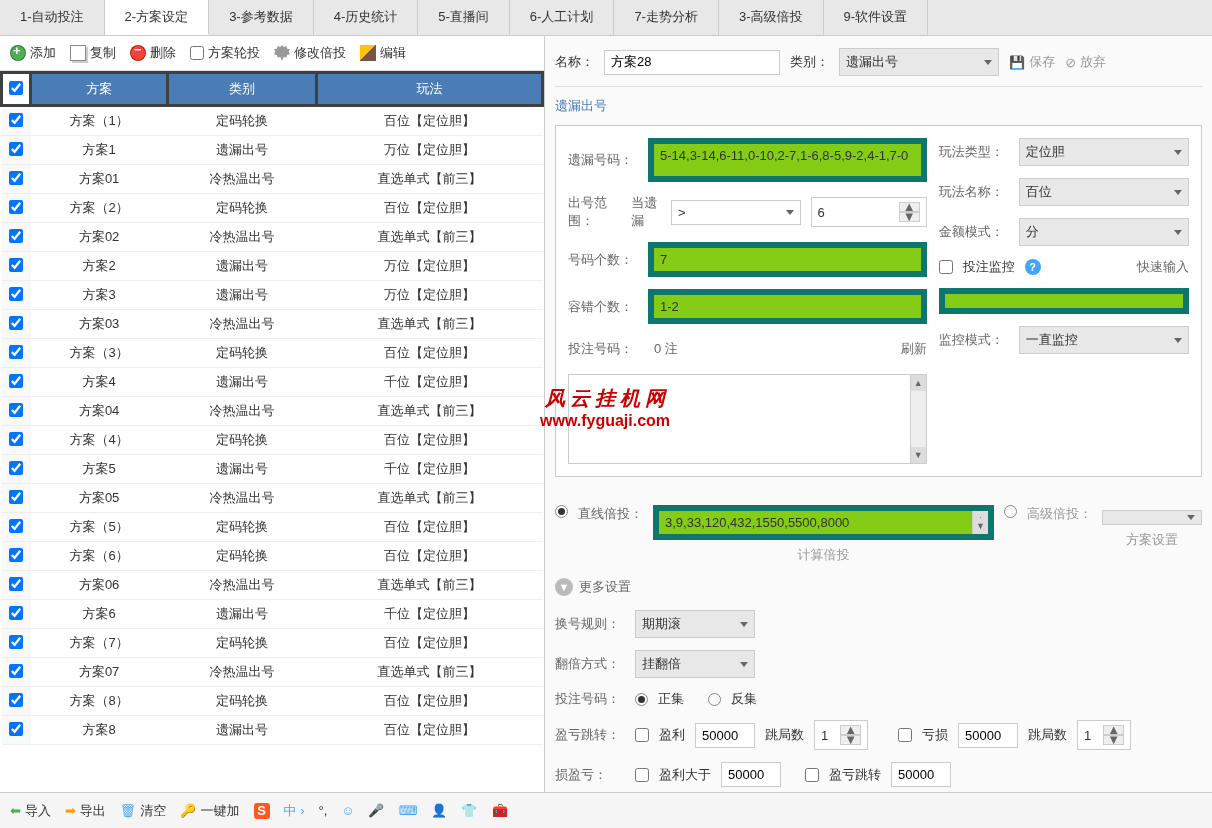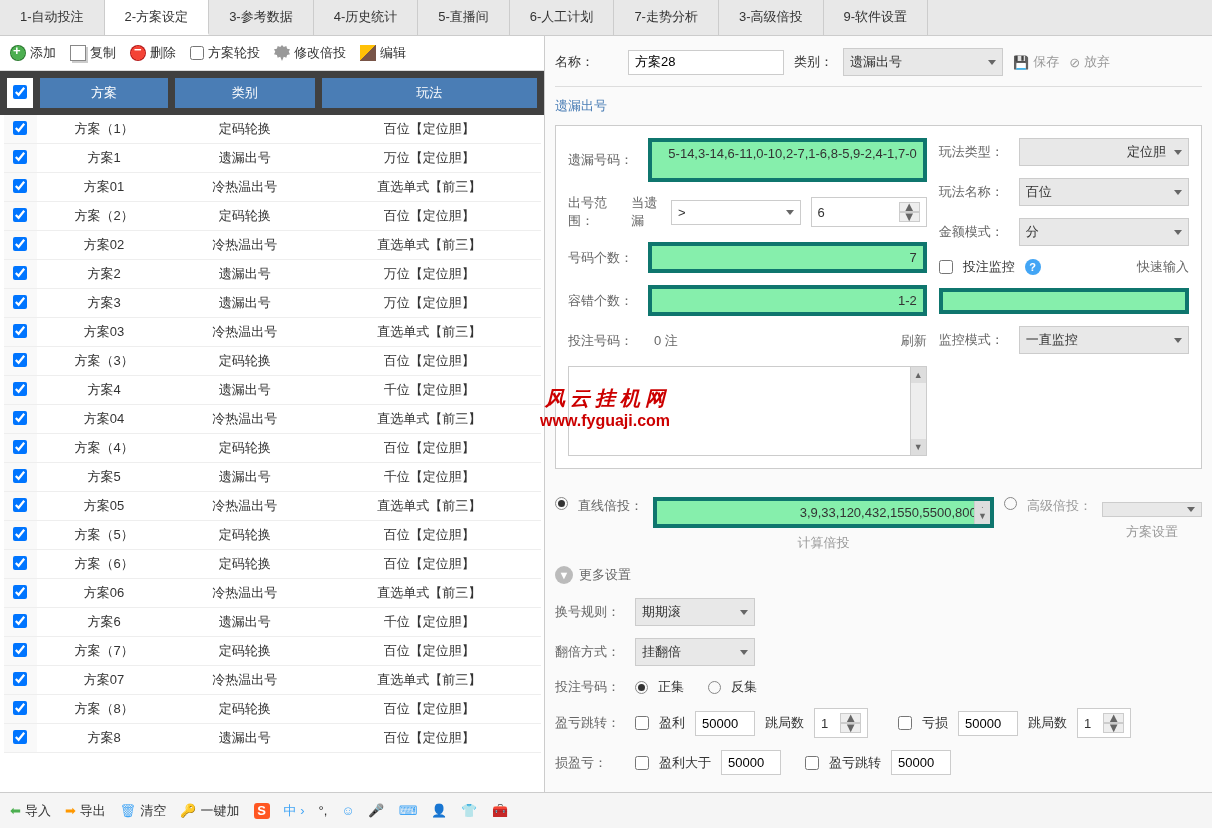--- a/index.html
+++ b/index.html
@@ -16,36 +16,36 @@
 .ic-add { background: radial-gradient(#4caf50 60%, #2e7d32 62%); border-radius: 50%; position: relative; }
 .ic-add::before { content: "+"; color: #fff; position: absolute; left: 3px; top: -2px; font-weight: bold; }
 .ic-copy { border: 1px solid #888; background: #fff; box-shadow: 2px 2px 0 #ccc; }
 .ic-del { background: radial-gradient(#f44336 60%, #b71c1c 62%); border-radius: 50%; position: relative; }
 .ic-del::before { content: "−"; color: #fff; position: absolute; left: 4px; top: -3px; font-weight: bold; }
 .ic-edit { background: linear-gradient(135deg, #ffc107 50%, #795548 50%); }
 .ic-gear { background: #999; clip-path: polygon(50% 0,61% 12%,77% 6%,82% 23%,100% 27%,92% 42%,100% 58%,82% 62%,77% 79%,61% 73%,50% 100%,39% 73%,23% 79%,18% 62%,0 58%,8% 42%,0 27%,18% 23%,23% 6%,39% 12%); }
 .chk { width: 14px; height: 14px; }
 .table-wrap { flex: 1; overflow: auto; }
 table { width: 100%; border-collapse: collapse; }
-th { background: #4a7db5; color: #fff; padding: 6px; font-weight: normal; border: 7px solid #404040; }
+th { background: #4a7db5; color: #fff; padding: 6px; font-weight: normal; border: 3px solid #404040; }
 th.chk-col { background: #fff; width: 20px; }
 td { padding: 5px; text-align: center; border-bottom: 1px solid #eee; }
 .chk-cell { width: 20px; background: #f9f9f9; }
 .right-top { display: flex; align-items: center; gap: 10px; padding: 4px 0 10px; border-bottom: 1px solid #ddd; }
 .input-txt { border: 1px solid #ccc; padding: 4px 6px; background: #fff; }
 .select-box { border: 1px solid #ccc; padding: 4px 6px; background: #e8e8e8; display: inline-flex; align-items: center; gap: 8px; }
 .caret { width: 0; height: 0; border-left: 4px solid transparent; border-right: 4px solid transparent; border-top: 5px solid #666; }
 .btn-gray { color: #999; display: flex; align-items: center; gap: 4px; cursor: pointer; }
 .section-title { color: #4a7db5; margin: 10px 0; }
 .config-box { border: 1px solid #ccc; padding: 12px; background: #fff; display: flex; gap: 12px; }
 .config-left { flex: 1; }
 .config-right { width: 260px; }
 .row { display: flex; align-items: center; gap: 10px; margin-bottom: 12px; }
 .row .lbl { width: 70px; color: #666; }
-.row .val-box { flex: 1; border: 4px solid #0f766e; padding: 4px 6px; background: #86efac; min-height: 26px; text-align: right; }
+.row .val-box { flex: 1; border: 6px solid #0f766e; padding: 4px 6px; background: #84cc16; min-height: 26px; }
 .row .val-static { padding: 4px 6px; color: #666; }
 .row .cmb { border: 1px solid #ccc; padding: 4px 6px; background: #fff; display: inline-flex; align-items: center; gap: 20px; }
 .spinner { border: 1px solid #ccc; padding: 4px 6px; background: #fff; display: inline-flex; align-items: center; gap: 12px; }
 .big-area { border: 1px solid #ccc; width: 100%; height: 90px; background: #fff; position: relative; }
 .scroll-stub { position: absolute; right: 0; top: 0; bottom: 0; width: 16px; background: #eee; border-left: 1px solid #ccc; }
 .scroll-up, .scroll-dn { height: 16px; background: #ddd; display: flex; align-items: center; justify-content: center; font-size: 9px; color: #666; }
 .scroll-dn { position: absolute; bottom: 0; width: 100%; }
 .radio { width: 13px; height: 13px; border: 1px solid #888; border-radius: 50%; display: inline-block; position: relative; }
 .radio.on::after { content: ""; width: 7px; height: 7px; background: #333; border-radius: 50%; position: absolute; left: 2px; top: 2px; }
 .more-row { display: flex; align-items: center; gap: 6px; margin: 14px 0; color: #666; }
@@ -248,21 +248,21 @@
               <td>百位【定位胆】</td>
             </tr>
           </tbody>
       </table>
     </div>
   </div>
 
   <div class="right">
     <div class="right-top">
       <span>名称：</span>
-      <input class="input-txt" style="width: 156px; margin-left: 24px;" value="方案28">
+      <input class="input-txt" style="width: 176px;" value="方案28">
       <span>类别：</span>
       <div class="select-box" style="width:160px;justify-content:space-between">
           <span>遗漏出号</span>
           <span class="caret"></span>
         </div>
       <div class="btn-gray">
           <span>💾</span>
           <span>保存</span>
         </div>
       <div class="btn-gray">
@@ -313,21 +313,21 @@
         <div class="big-area">
           <div class="scroll-stub">
               <div class="scroll-up">▲</div>
               <div class="scroll-dn">▼</div>
             </div>
         </div>
       </div>
       <div class="config-right">
         <div class="row">
             <span class="lbl">玩法类型：</span>
-            <div class="select-box" style="flex:1;justify-content:flex-end">
+            <div class="select-box" style="flex:1;justify-content:space-between">
               <span>定位胆</span>
               <span class="caret"></span>
             </div>
           </div>
         <div class="row">
             <span class="lbl">玩法名称：</span>
             <div class="select-box" style="flex:1;justify-content:space-between">
               <span>百位</span>
               <span class="caret"></span>
             </div>

